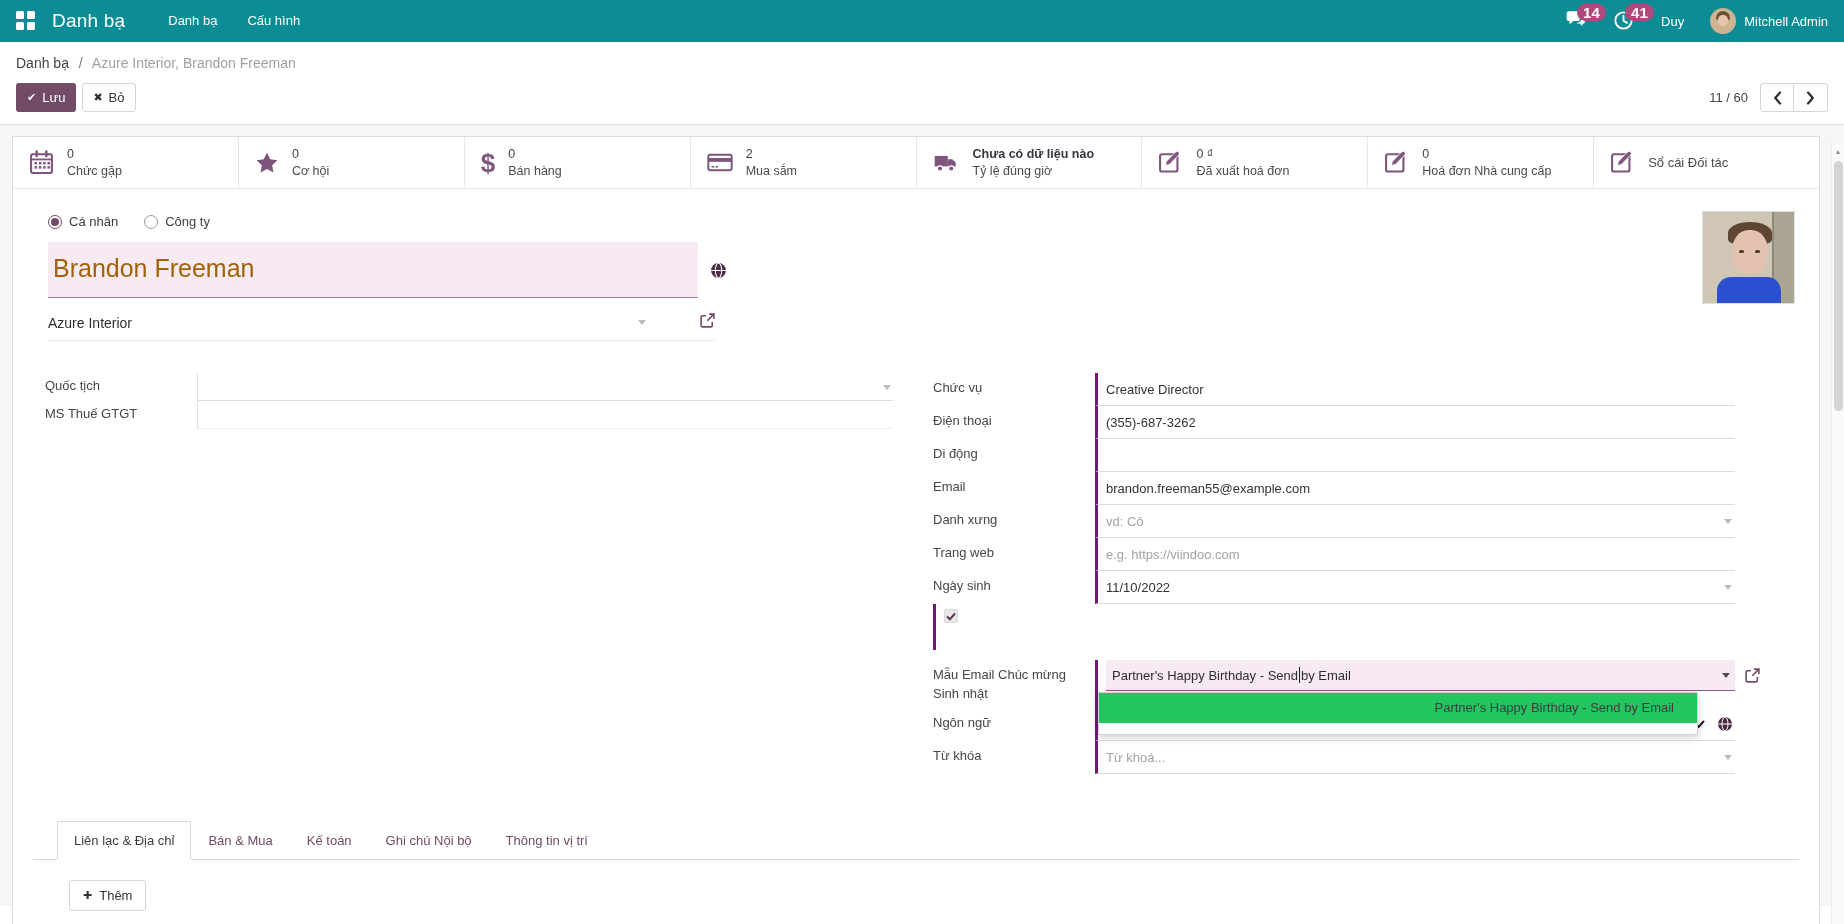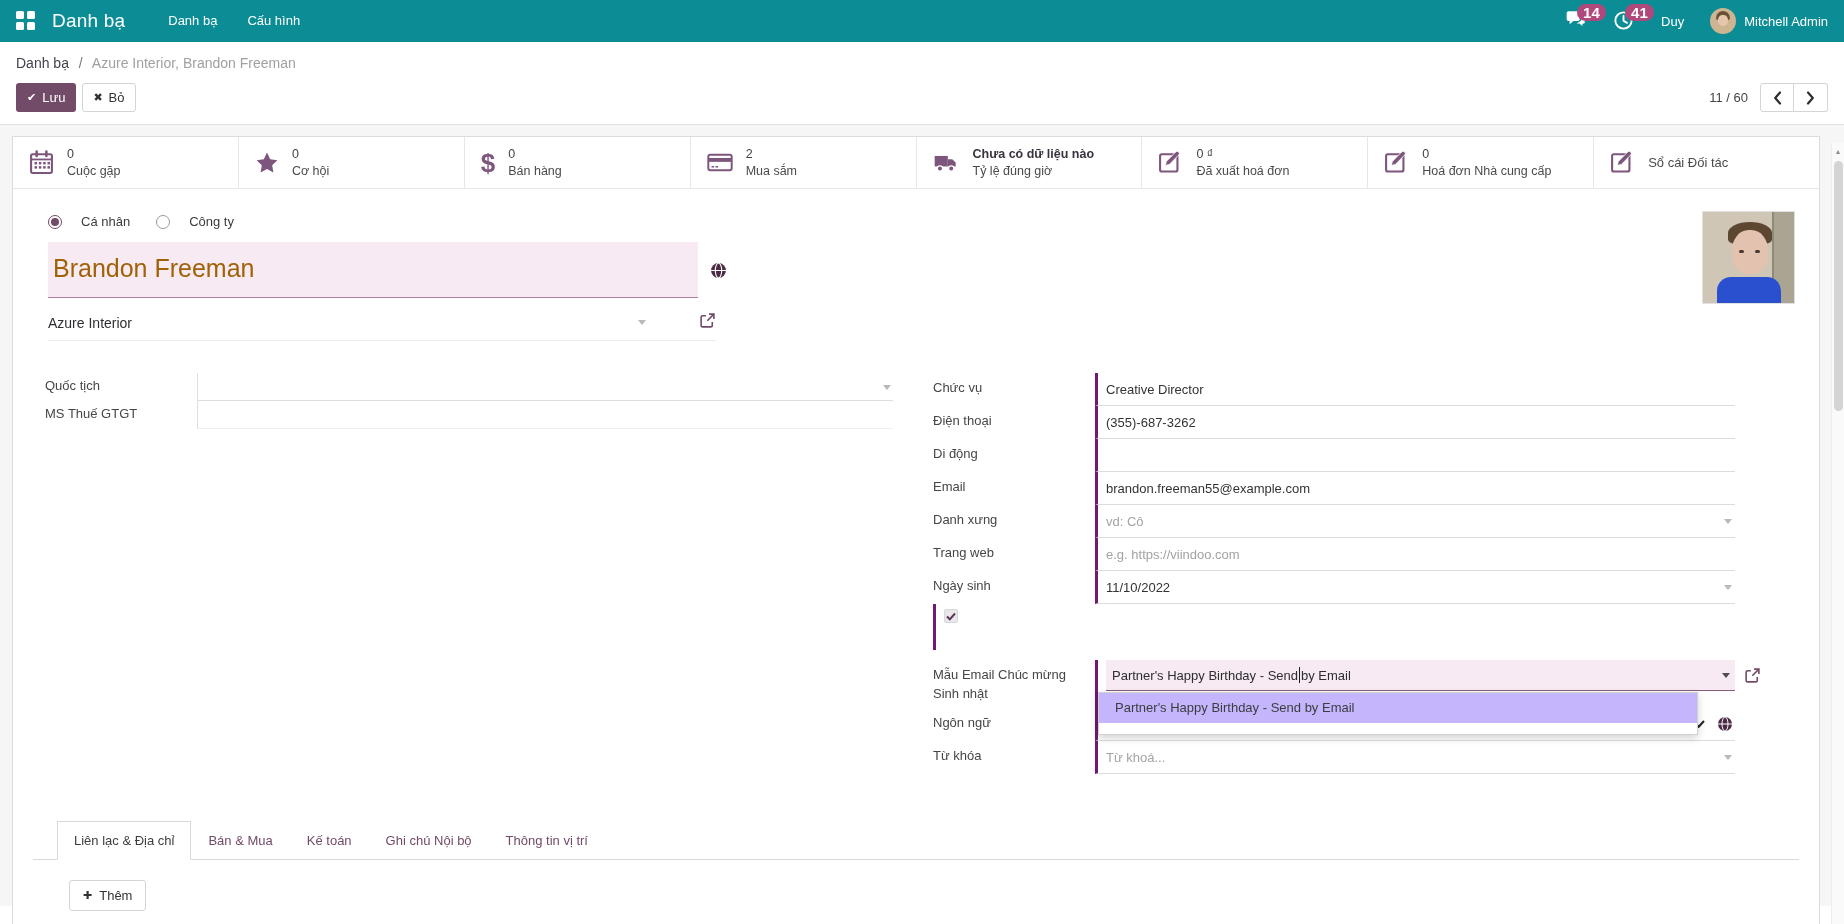--- a/index.html
+++ b/index.html
@@ -61,21 +61,21 @@
 
   .avatar-photo { position:absolute; top:22px; right:24px; width:93px; height:93px; border:1px solid #e0e0e0; background:#cfc6b5; overflow:hidden; }
   .ph-door { position:absolute; right:0; top:0; width:22px; height:93px; background:#aaa593; border-left:2px solid #8e8a77; }
   .ph-shirt { position:absolute; bottom:-4px; left:14px; width:64px; height:30px; background:#2b50cf; border-radius:14px 14px 0 0; }
   .ph-face { position:absolute; top:18px; left:29px; width:36px; height:44px; background:#e3c3b0; border-radius:46% 46% 42% 42%; }
   .ph-hair { position:absolute; top:10px; left:25px; width:44px; height:22px; background:#5d4733; border-radius:50% 50% 20% 20%; }
   .ph-eyes:before, .ph-eyes:after { content:""; position:absolute; top:38px; width:5px; height:3px; background:#4b3a30; border-radius:2px; }
   .ph-eyes:before { left:36px; } .ph-eyes:after { left:52px; }
 
   .radio-row { display:flex; gap:26px; margin-left:15px; align-items:center; }
-  .radio-opt { display:flex; align-items:center; gap:19px; font-size:13px; font-weight:500; color:#3c3c3c; cursor:pointer; }
+  .radio-opt { display:flex; align-items:center; gap:7px; font-size:13px; font-weight:500; color:#3c3c3c; cursor:pointer; }
   .radio-circle { width:14px; height:14px; border-radius:50%; border:1px solid #9a9a9a; background:#fff; position:relative; }
   .radio-circle.checked { border-color:#714b67; }
   .radio-circle.checked:after { content:""; position:absolute; top:2px; left:2px; width:8px; height:8px; border-radius:50%; background:#714b67; }
 
   .name-row { display:flex; align-items:center; margin:13px 0 0 15px; gap:12px; }
   .name-input { width:650px; height:56px; background:#f7eaf3; border:none; border-bottom:1px solid #ad7f9e; font-family:inherit; font-size:25px; color:#a16207; padding:0 10px 2px 5px; outline:none; }
   .company-row { display:flex; align-items:center; margin:14px 0 0 15px; width:668px; border-bottom:1px solid #ececec; padding-bottom:7px;gap:41px; }
   .company-name { font-size:14px; color:#2f2f33; flex:1; cursor:pointer; }
   .caret { width:0; height:0; border-left:4px solid transparent; border-right:4px solid transparent; border-top:5px solid #b9b9b9; display:inline-block; }
   .caret.dark { border-top-color:#4e4e4e; }
@@ -105,21 +105,21 @@
   .cbx-row { min-height:46px; }
   .cbx-row .f-val { align-items:flex-start; padding-top:5px; }
 
   .tpl-row { min-height:48px;margin-top:10px; }
   .tpl-row .f-val { align-items:flex-start; border-bottom:none; }
   .tpl-field { position:relative; width:100%; height:31px; background:#f7eaf3; border-bottom:1px solid #8a5d7e; display:flex; align-items:center; padding:0 20px 0 6px; font-size:13px; color:#2e2e31; cursor:text; }
   .text-cursor { display:inline-block; width:1px; height:16px; background:#1c1c1c; margin:0 1px; }
   .tpl-field .caret { position:absolute; right:5px; top:13px; }
   .tpl-ext { position:absolute; right:-26px; top:7px; }
   .dropdown { position:absolute; top:32px; left:0; width:600px; background:#fff; border:1px solid #d2d2d2; box-shadow:0 3px 8px rgba(0,0,0,.18); padding-bottom:11px; z-index:6; }
-  .dd-item { height:30px; line-height:30px; background:#c4b5fd; padding:0 16px; font-size:13px; color:#3d3d3f; cursor:pointer; }
+  .dd-item { height:30px; line-height:30px; background:#22c55e; padding:0 23px; font-size:13px; color:#3d3d3f; cursor:pointer;text-align:right; }
 
   .lang-row .f-val { padding-right:56px; }
   .lang-icons { position:absolute; right:2px; top:8px; display:flex; align-items:center; gap:12px; }
 
   
   .tabs { display:flex; margin-top:46px; border-bottom:1px solid #d9d9d9; padding-left:24px; }
   .tab { font-size:13px; color:#714b67; padding:11px 16px; cursor:pointer; position:relative; top:1px; border:1px solid transparent; }
   .tab.active { color:#3d3d3d; background:#fff; border-color:#d9d9d9; border-bottom-color:#fff; }
   .notebook { padding:20px 0 40px 36px; }
   .btn-add { background:#fff; border:1px solid #d5d5d5; border-radius:3px; font-size:13px; color:#333; padding:7px 13px; display:inline-flex; gap:7px; align-items:center; cursor:pointer; }
@@ -217,21 +217,21 @@
                   <rect x="7.1" y="8.6" width="1.8" height="1.8"></rect>
                   <rect x="10.2" y="8.6" width="1.8" height="1.8"></rect>
                   <rect x="13.3" y="8.6" width="1.8" height="1.8"></rect>
                   <rect x="4" y="11.6" width="1.8" height="1.8"></rect>
                   <rect x="7.1" y="11.6" width="1.8" height="1.8"></rect>
                   <rect x="10.2" y="11.6" width="1.8" height="1.8"></rect>
                   <rect x="13.3" y="11.6" width="1.8" height="1.8"></rect>
                 </g>
               </svg>
           </span>
-          <span class="stat-text"><span class="stat-val">0</span><br><span>Cuộc gặp</span></span>
+          <span class="stat-text"><span class="stat-val">0</span><br><span>Chức gặp</span></span>
         </div>
         <div class="stat-btn">
           <span class="stat-ic">
             <svg width="24" height="24" viewBox="0 0 18 18">
                 <path d="M9 1.2l2.4 4.9 5.4.8-3.9 3.8.9 5.4L9 13.5l-4.8 2.6.9-5.4L1.2 6.9l5.4-.8z" fill="currentColor"></path>
               </svg>
           </span>
           <span class="stat-text"><span class="stat-val">0</span><br><span>Cơ hội</span></span>
         </div>
         <div class="stat-btn">

